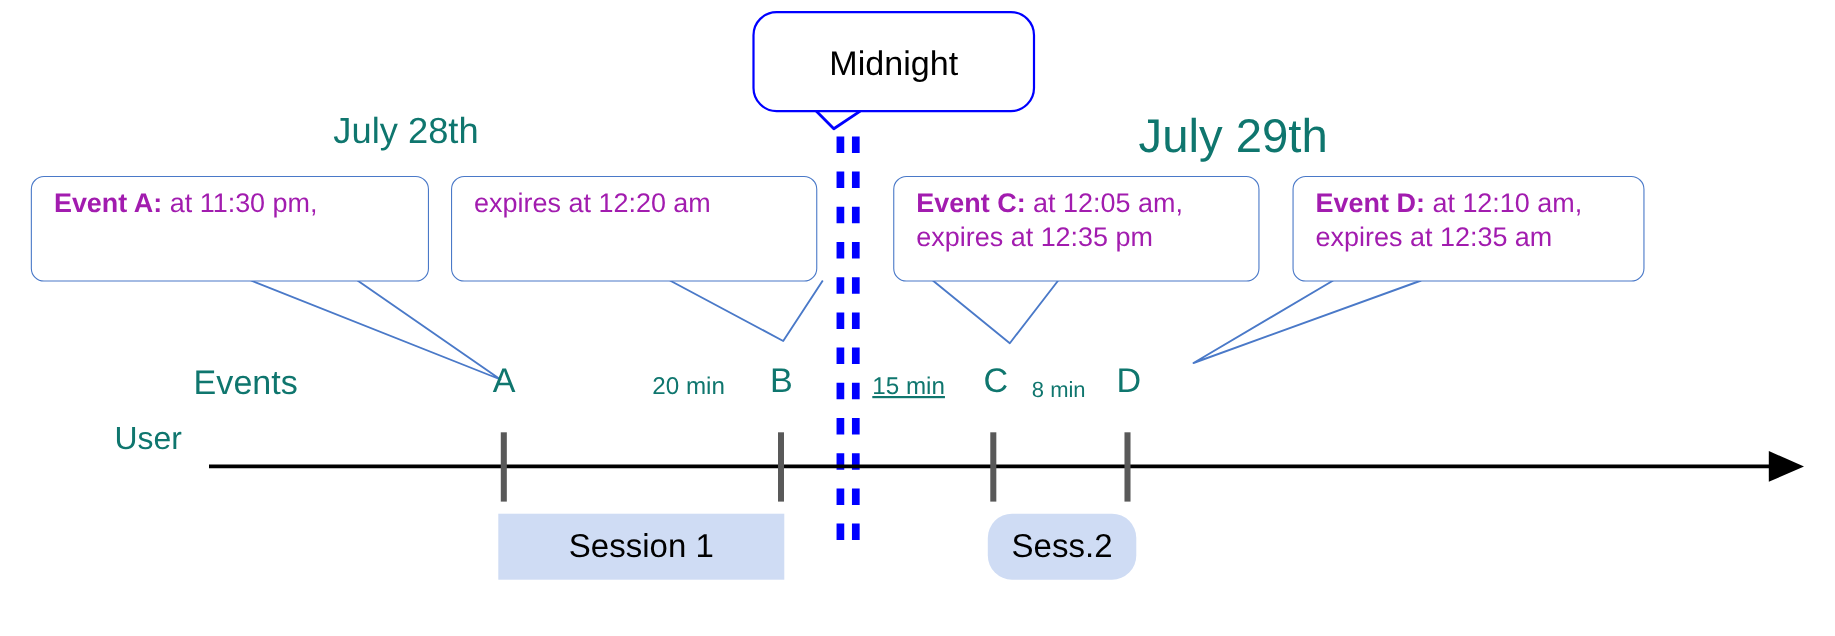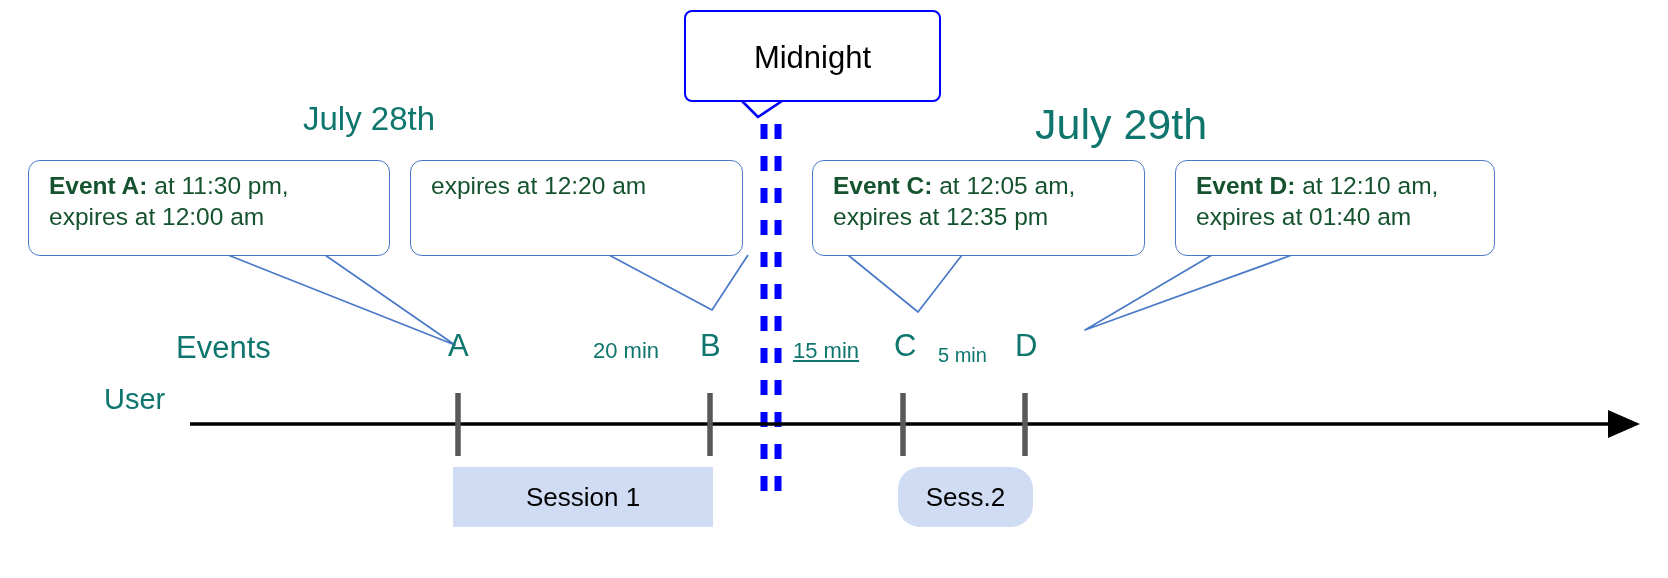--- a/index.html
+++ b/index.html
@@ -29,40 +29,40 @@
 
   
   .callout {
     position: absolute;
     box-sizing: border-box;
     border: 1.6px solid #4a79c8;
     border-radius: 12px;
     background: #ffffff;
     font-size: 24.5px;
     line-height: 1.28;
-    color: #14532d;
+    color: #a21caf;
     padding: 9px 0 9px 20px;
     white-space: nowrap;
   }
   .callout b { font-weight: bold; }
 
   #callout-a { left: 28px;   top: 160px; width: 362px; height: 96px; }
   #callout-b { left: 410px;  top: 160px; width: 333px; height: 96px; }
   #callout-c { left: 812px;  top: 160px; width: 333px; height: 96px; }
   #callout-d { left: 1175px; top: 160px; width: 320px; height: 96px; }
 
   #callout-midnight {
     position: absolute;
     left: 684px;
     top: 10px;
     width: 257px;
     height: 92px;
     box-sizing: border-box;
     border: 2.6px solid #0000ff;
-    border-radius: 8px;
+    border-radius: 22px;
     background: #ffffff;
     font-size: 31px;
     line-height: 92px;
     text-align: center;
     color: #000000;
   }
 
   
   .label {
     position: absolute;
@@ -84,21 +84,21 @@
   .gap-label { font-size: 22px; }
   #gap-ab { left: 593px; top: 338px; }
   #gap-bc { left: 793px; top: 338px; text-decoration: underline; }
   #gap-cd { left: 938px; top: 344px; font-size: 20px; }
 
   
   .session-box {
     position: absolute;
     background: #cfdcf4;
     color: #000000;
-    font-size: 26px;
+    font-size: 30px;
     text-align: center;
     display: flex;
     align-items: center;
     justify-content: center;
   }
   #session-1 { left: 453px; top: 467px; width: 260px; height: 60px; }
   #session-2 { left: 898px; top: 467px; width: 135px; height: 60px; border-radius: 22px; }
 </style>
 </head>
 <body>
@@ -131,48 +131,47 @@
 
   <div id="callout-midnight">
     <span>Midnight</span>
   </div>
 
   <div class="label" id="date-left">July 28th</div>
   <div class="label" id="date-right">July 29th</div>
 
   <div class="callout" id="callout-a">
     <div><b>Event A:</b><span> at 11:30 pm,</span></div>
-    <div>expires at 12:00 am</div>
   </div>
 
   <div class="callout" id="callout-b">
     <div>expires at 12:20 am</div>
   </div>
 
   <div class="callout" id="callout-c">
     <div><b>Event C:</b><span> at 12:05 am,</span></div>
     <div>expires at 12:35 pm</div>
   </div>
 
   <div class="callout" id="callout-d">
     <div><b>Event D:</b><span>  at 12:10 am,</span></div>
-    <div>expires at 01:40 am</div>
+    <div>expires at 12:35 am</div>
   </div>
 
   <div class="label" id="axis-label-events">Events</div>
   <div class="label" id="axis-label-user">User</div>
 
   <div class="label tick-label" id="tick-label-a">A</div>
   <div class="label tick-label" id="tick-label-b">B</div>
   <div class="label tick-label" id="tick-label-c">C</div>
   <div class="label tick-label" id="tick-label-d">D</div>
 
   <div class="label gap-label" id="gap-ab">20 min</div>
   <div class="label gap-label" id="gap-bc">15 min</div>
-  <div class="label gap-label" id="gap-cd">5 min</div>
+  <div class="label gap-label" id="gap-cd">8 min</div>
 
   <div class="session-box" id="session-1">
     <span>Session 1</span>
   </div>
   <div class="session-box" id="session-2">
     <span>Sess.2</span>
   </div>
 
 </div>
 

